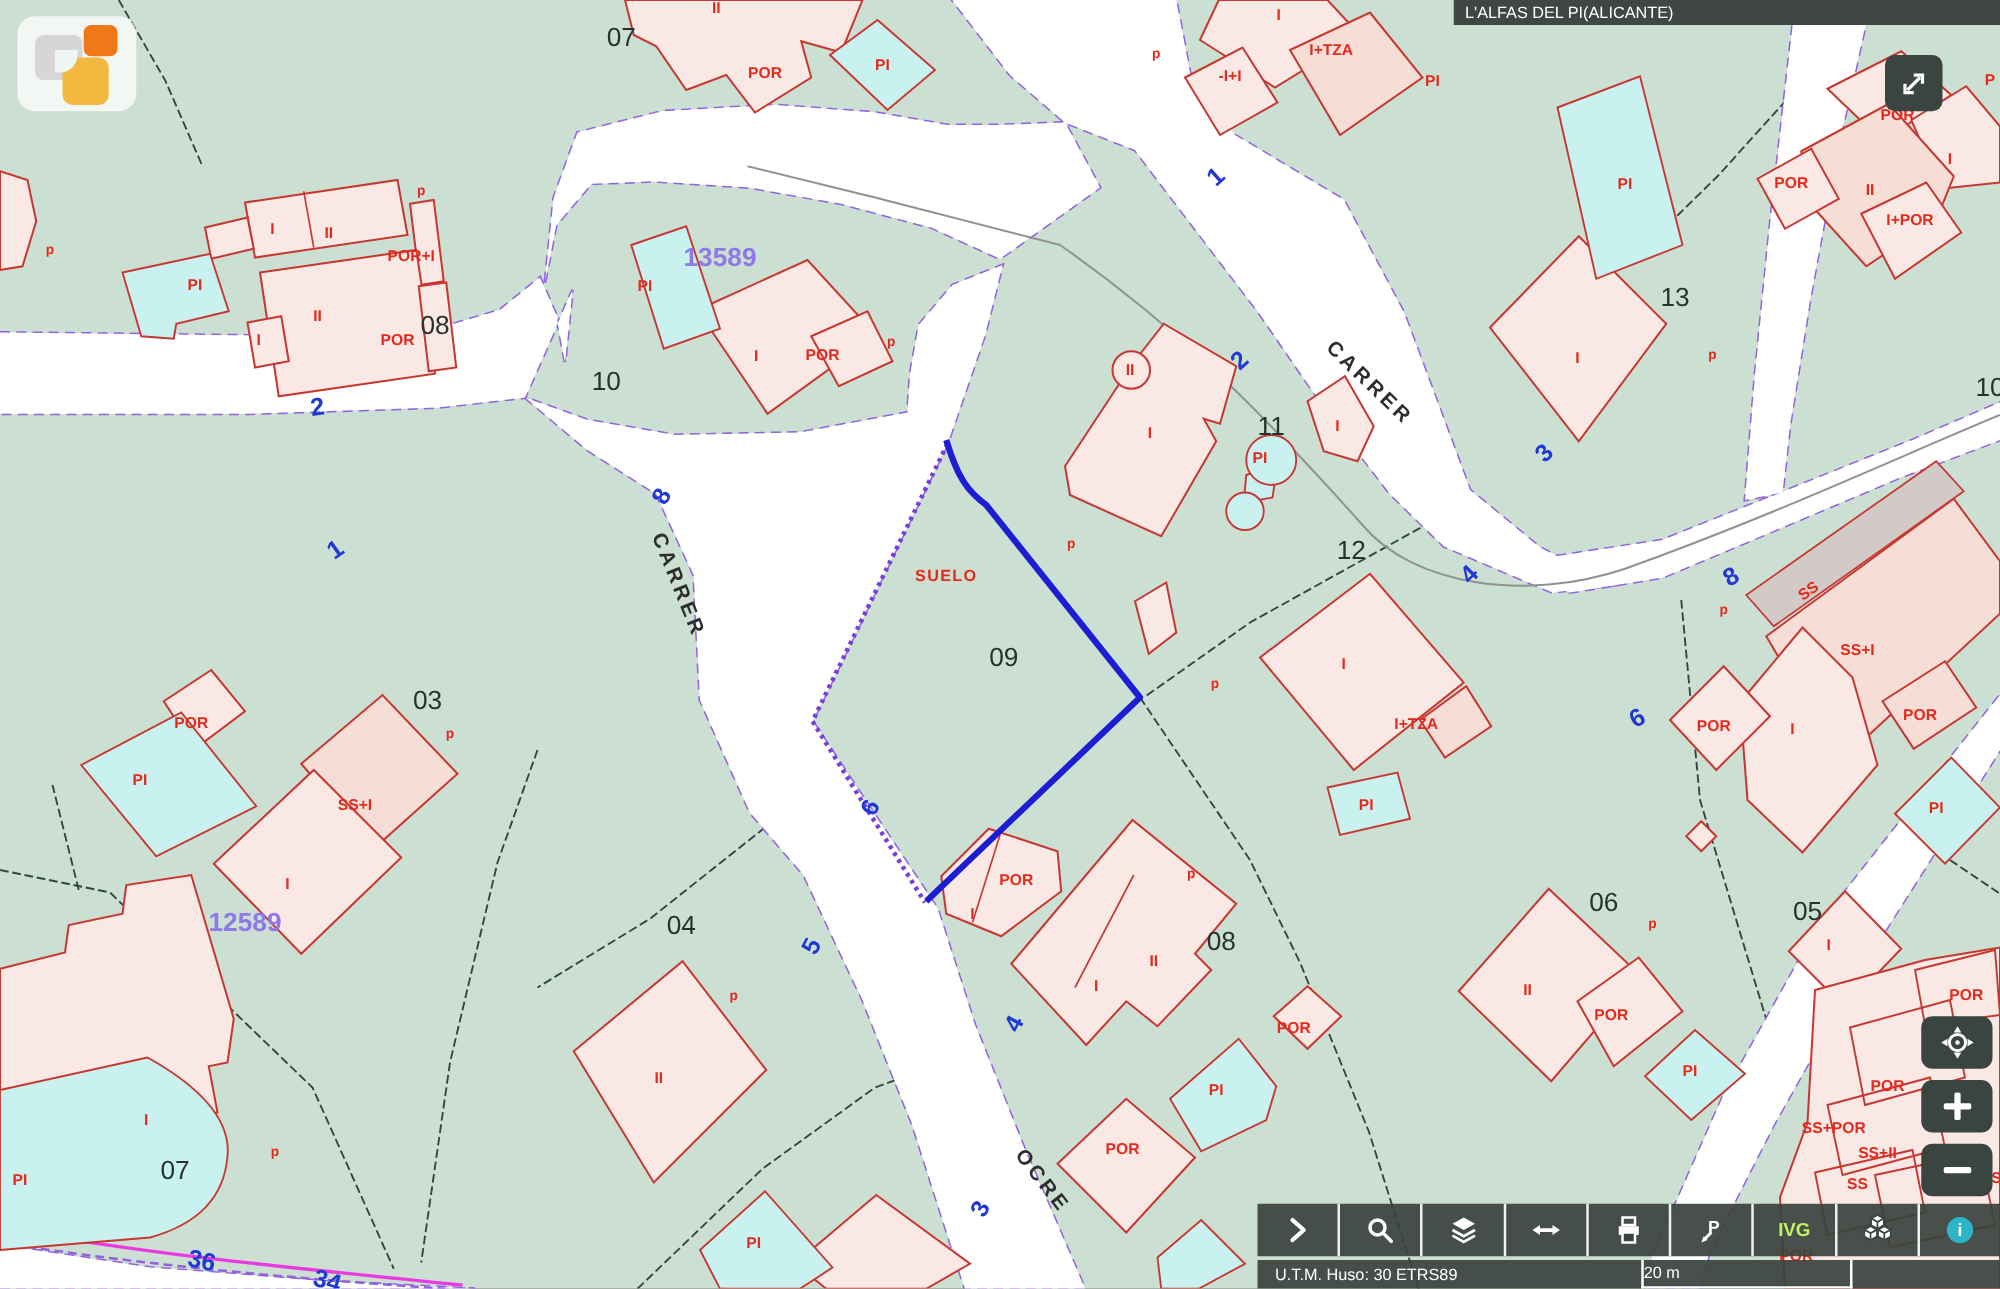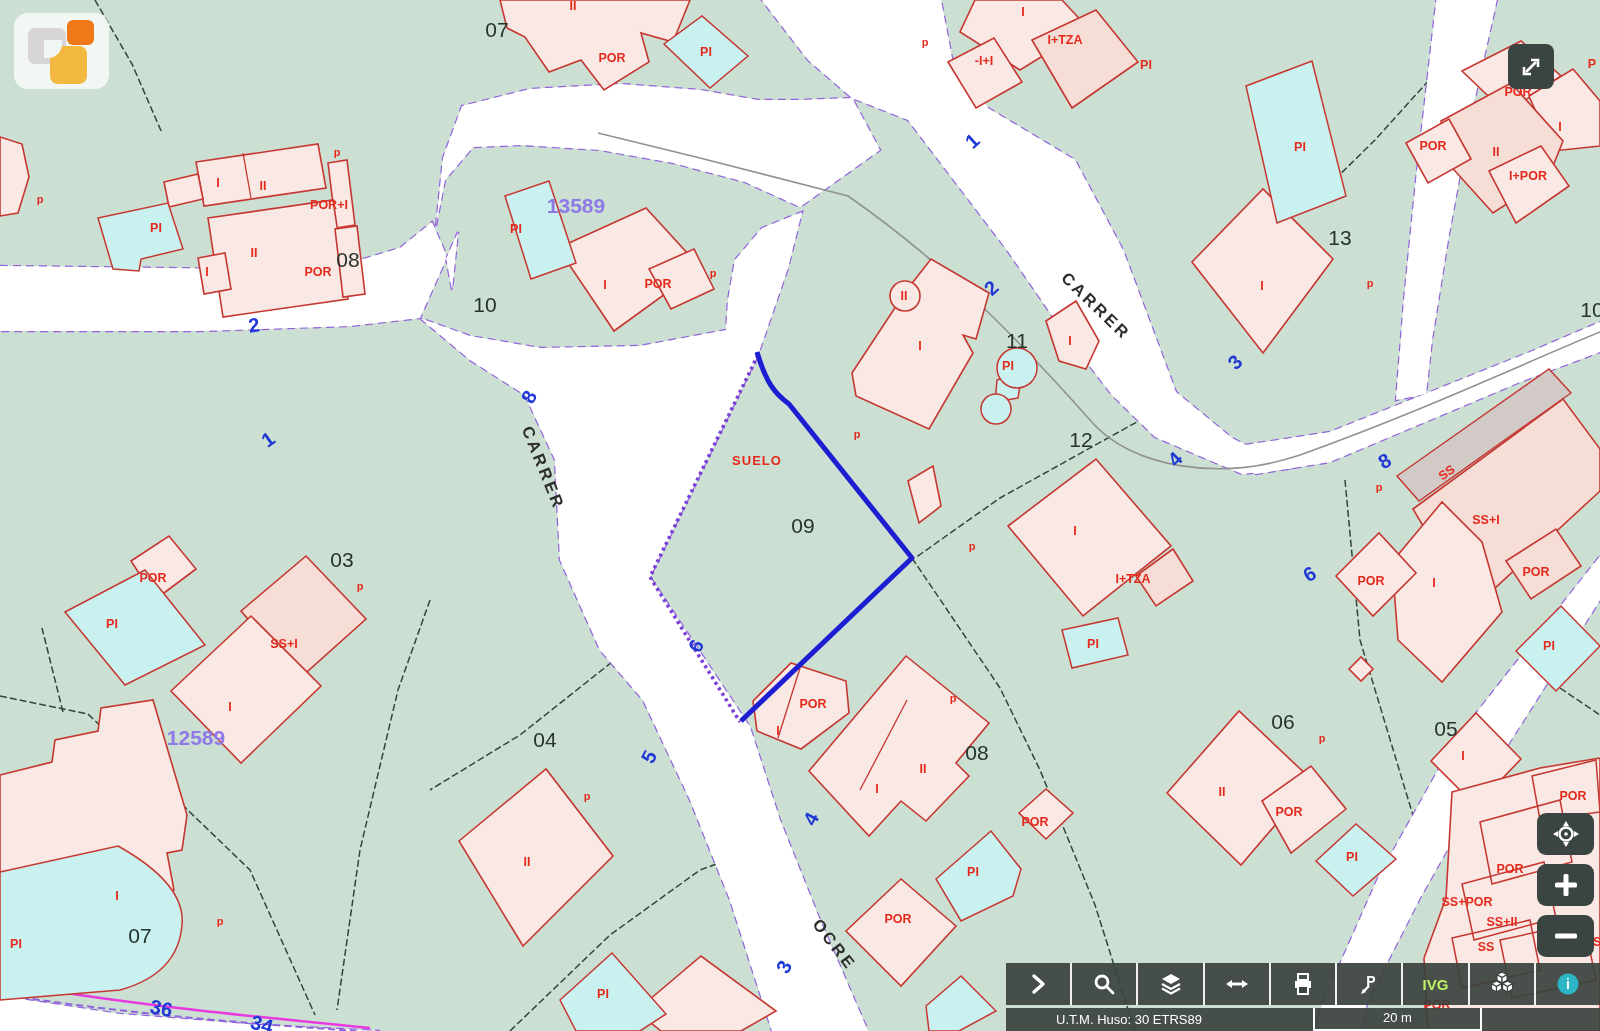--- a/index.html
+++ b/index.html
@@ -50,24 +50,24 @@
   #zc-in{left:1537px;top:864px;width:57px;height:42px;}
   #zc-out{left:1537px;top:915px;width:57px;height:42px;}
   #toolbar{position:absolute;left:1006px;top:963px;width:594px;height:42px;display:flex;
            background:rgba(57,65,61,0.92);}
   #toolbar .tbtn{flex:1 1 0;background:transparent;border:none;border-right:2px solid rgba(255,255,255,0.92);
            display:flex;align-items:center;justify-content:center;cursor:pointer;padding:0;}
   #toolbar .tbtn:last-child{border-right:none;}
   #toolbar .ivg{color:#bef264;font-weight:bold;font-size:15px;font-family:"Liberation Sans",sans-serif;}
   #statusbar{position:absolute;left:1006px;top:1008px;width:594px;height:23px;
              background:rgba(57,65,61,0.92);color:#fff;font-size:13px;}
-  #utm{position:absolute;left:14px;top:0;line-height:23px;white-space:nowrap;margin-left:36px;}
+  #utm{position:absolute;left:14px;top:0;line-height:23px;white-space:nowrap;}
   #scalebox{position:absolute;left:307px;top:0;width:165px;height:21px;
             border-left:2px solid #fff;border-right:2px solid #fff;border-bottom:2px solid #fff;
-            text-align:center;line-height:20px;}
+            line-height:20px;}
 </style>
 </head>
 <body>
 
 <div id="app">
 
   <svg id="mapsvg" width="1600" height="1031" viewBox="0 0 1600 1031">
     <rect x="0" y="0" width="1600" height="1031" fill="#ccdfd3"></rect>
 
     <g>
@@ -306,20 +306,23 @@
       </g>
   </svg>
 
   <div id="logo">
     <div class="g"></div>
     <div class="y"></div>
     <div class="n"></div>
     <div class="o"></div>
   </div>
 
+  <div id="titlebar">
+    <span>L'ALFAS DEL PI(ALICANTE)</span>
+  </div>
 
   <button class="darkbtn" id="fsbtn">
     <svg width="26" height="26" viewBox="0 0 26 26">
       <line x1="8" y1="18" x2="18" y2="8" stroke="#fff" stroke-width="2.6"></line>
       <polyline points="13,6 20,6 20,13" fill="none" stroke="#fff" stroke-width="2.6"></polyline>
       <polyline points="13,20 6,20 6,13" fill="none" stroke="#fff" stroke-width="2.6"></polyline>
     </svg>
   </button>
 
   <button class="darkbtn" id="zc-target">

